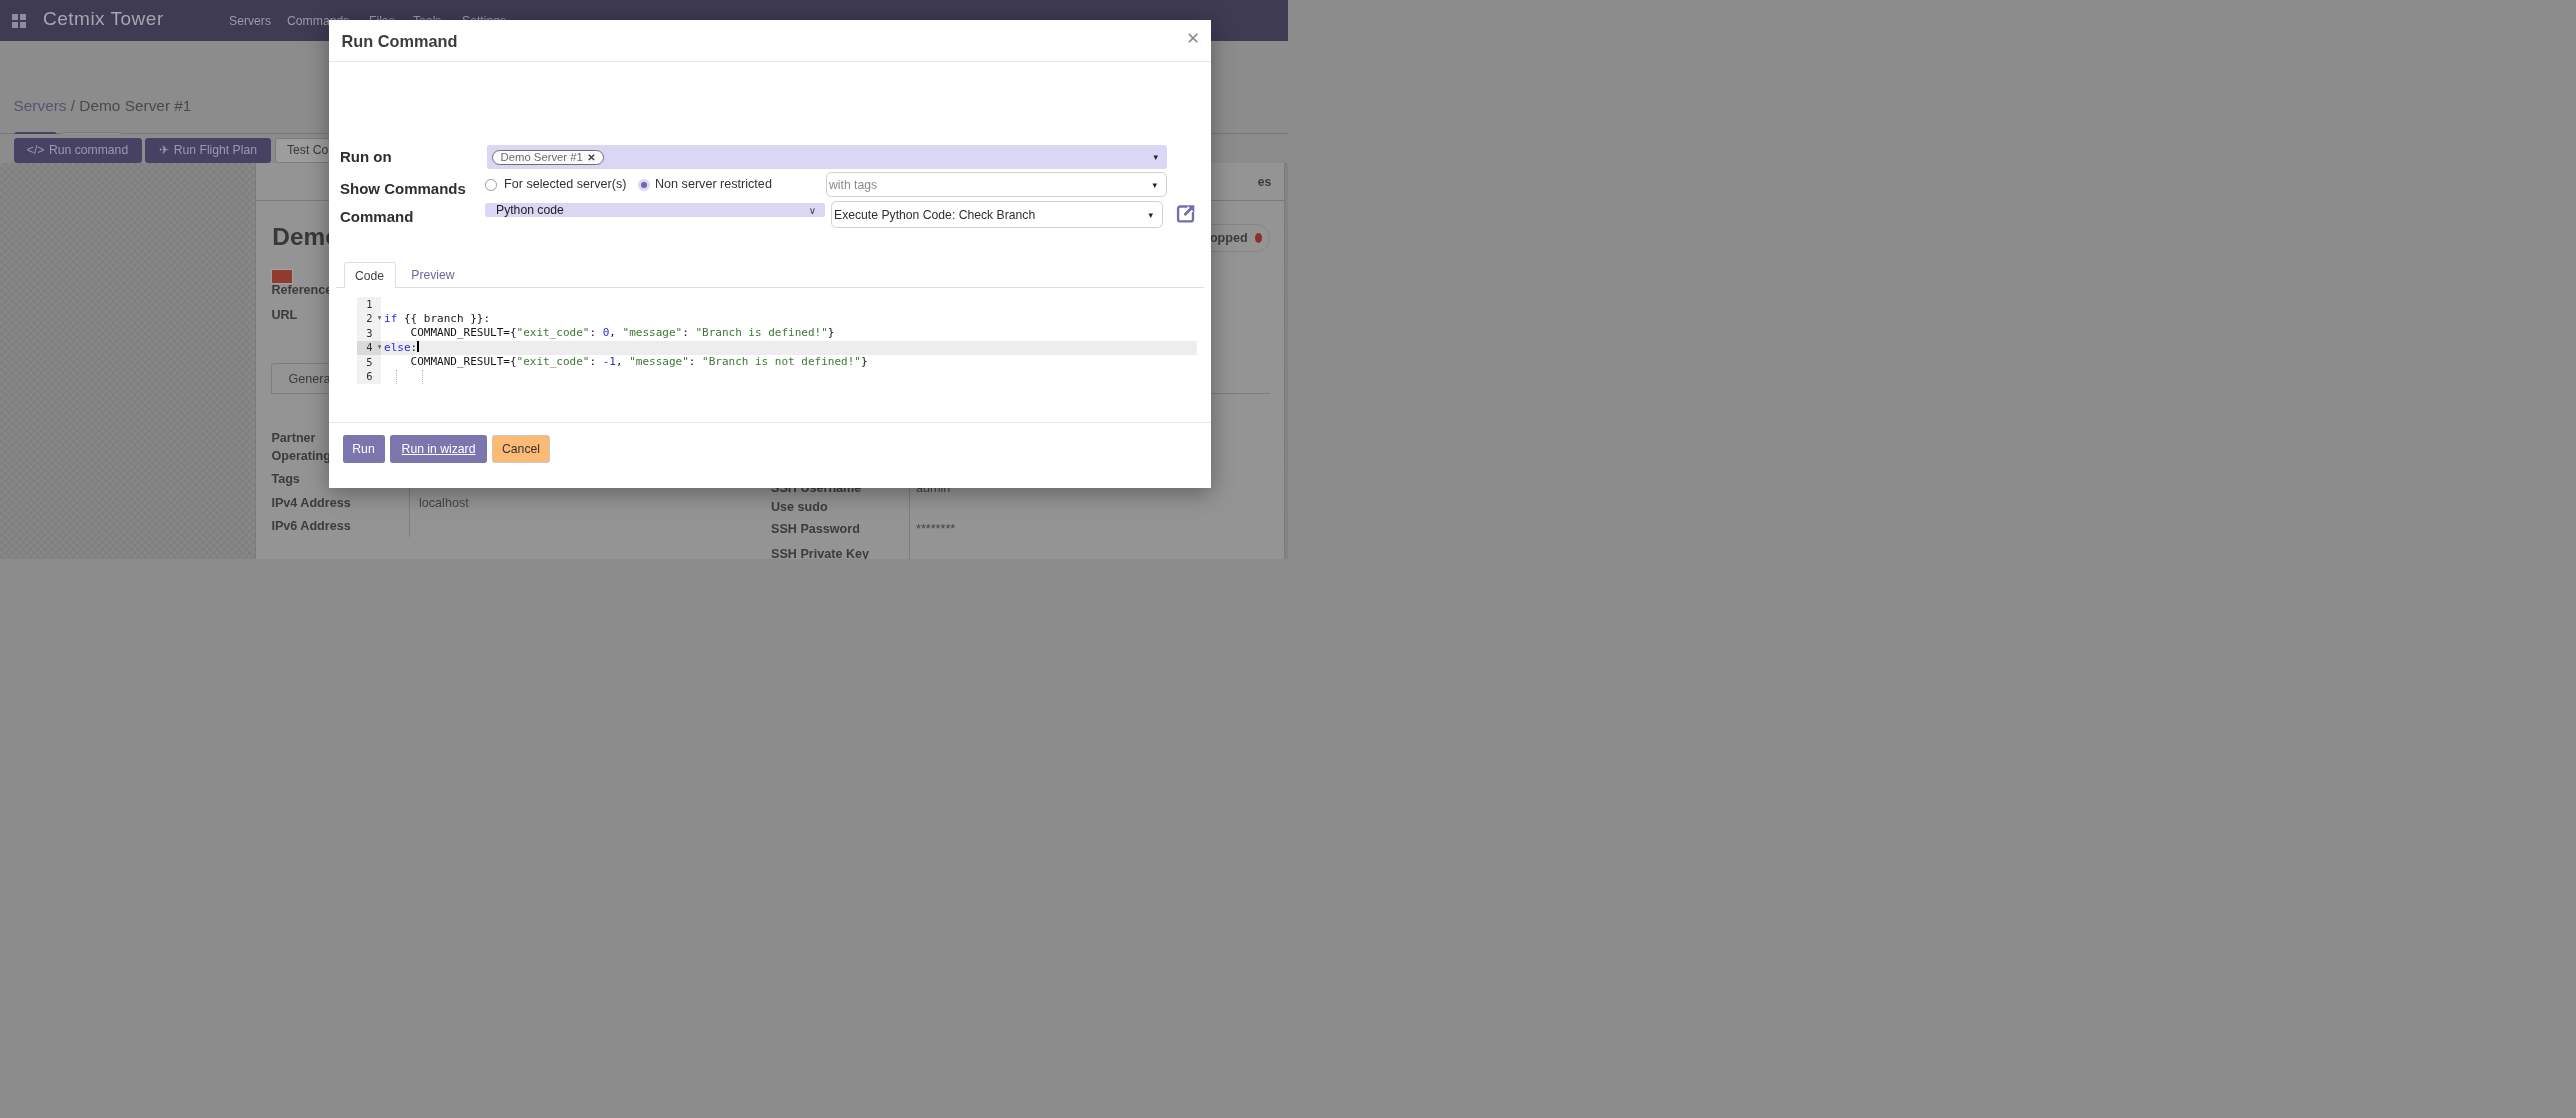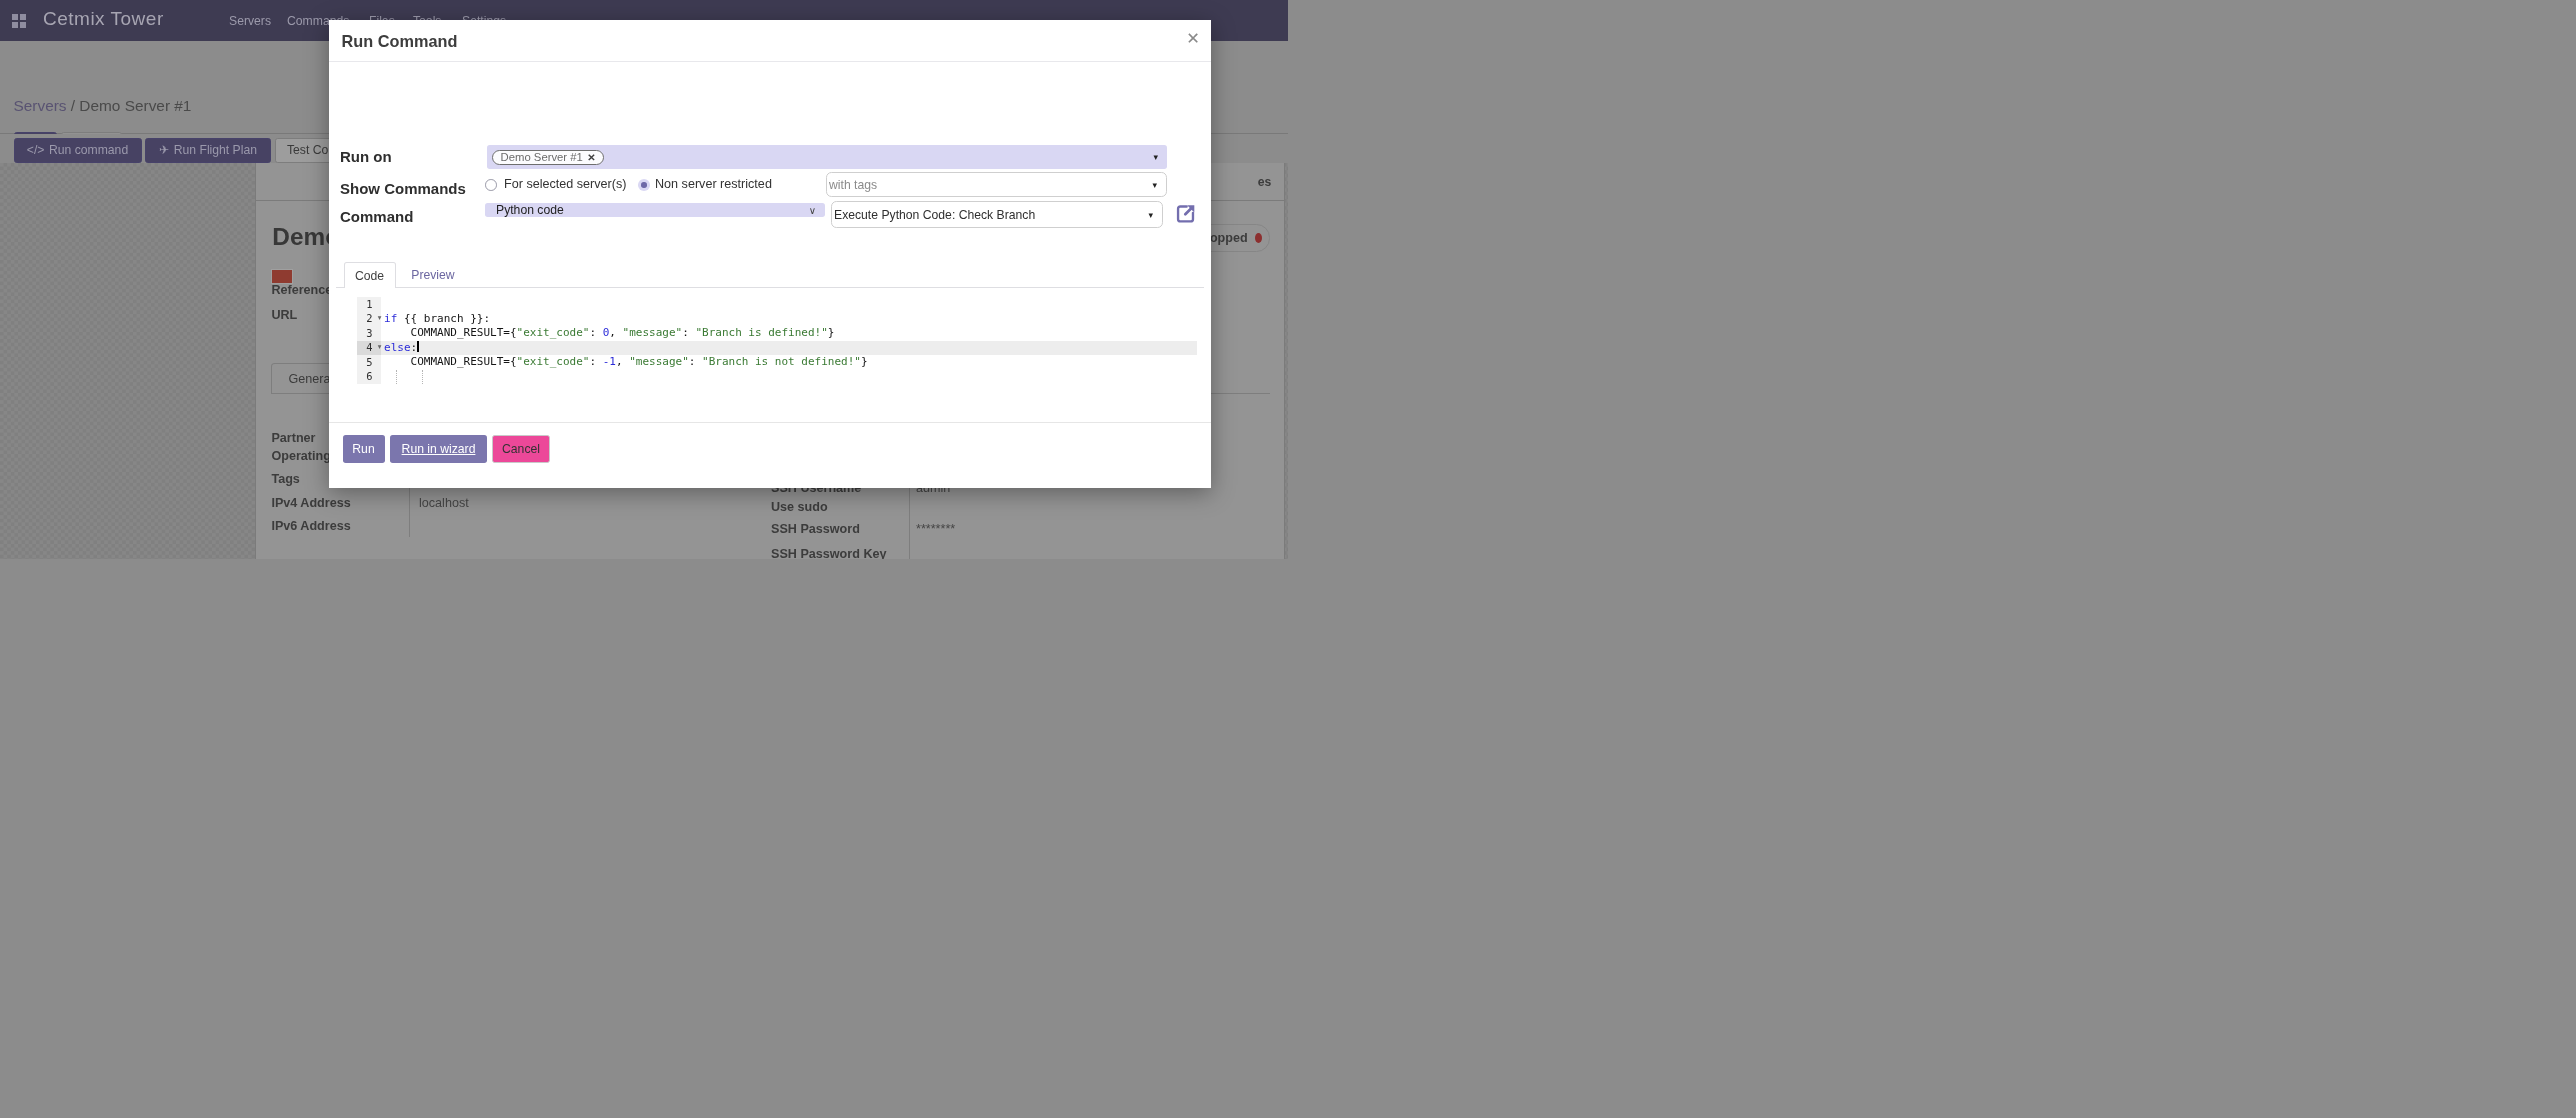--- a/index.html
+++ b/index.html
@@ -113,21 +113,21 @@
   .tk-pl { color:#151515; }
   .cursor { display:inline-block; width:1.8px; height:11.7px; background:#000; vertical-align:-1.8px; }
   .guide { position:absolute; top:0; height:14.5px; border-left:0.9px dotted #b5b5b5; }
   .guide.g1 { left:15.4px; } .guide.g2 { left:41px; }
   
   #modal-footer-line { left:0; top:402px; width:882px; height:0.9px; background:#e6e6e6; }
   .btn-accent { position:absolute; top:415px; height:28px; background:var(--accent); color:#fff;
     border:none; border-radius:2.7px; font-size:12.2px; font-family:inherit; cursor:pointer; }
   #run-btn { left:13.5px; width:42px; }
   #wizard-btn { left:61px; width:97px;text-decoration:underline; }
-  #cancel-btn { position:absolute; left:163px; top:415px; width:58px; height:28px; background:#ec4899;
+  #cancel-btn { position:absolute; left:163px; top:415px; width:58px; height:28px; background:#fdba74;
     color:#333; border:0.9px solid #c9c9c9; border-radius:2.7px; font-size:12.2px;
     font-family:inherit; cursor:pointer; }
 </style>
 </head>
 <body>
 
 <div id="navbar" class="abs">
   <div id="apps-icon" class="abs">
     <span></span>
       <span></span>
@@ -192,21 +192,21 @@
     <span class="abs bg-label" style="left:15.4px; top:333px">IPv4 Address</span>
     <span class="abs bg-value" style="left:163px; top:333px">localhost</span>
     <span class="abs bg-label" style="left:15.4px; top:356px">IPv6 Address</span>
     <div class="abs vdiv" style="left:153px; top:322px; height:52px"></div>
 
     <span class="abs bg-label" style="left:515px; top:318px">SSH Username</span>
     <span class="abs bg-value" style="left:660px; top:318px">admin</span>
     <span class="abs bg-label" style="left:515px; top:337px">Use sudo</span>
     <span class="abs bg-label" style="left:515px; top:359px">SSH Password</span>
     <span class="abs bg-value" style="left:660px; top:359px">********</span>
-    <span class="abs bg-label" style="left:515px; top:384px">SSH Password Key</span>
+    <span class="abs bg-label" style="left:515px; top:384px">SSH Private Key</span>
     <div class="abs vdiv" style="left:653px; top:322px; height:74px"></div>
   </div>
 </div>
 
 <div id="modal" class="abs">
   <div id="modal-header" class="abs">
     <span id="modal-title" class="abs">Run Command</span>
     <span id="modal-close" class="abs">✕</span>
   </div>
 

